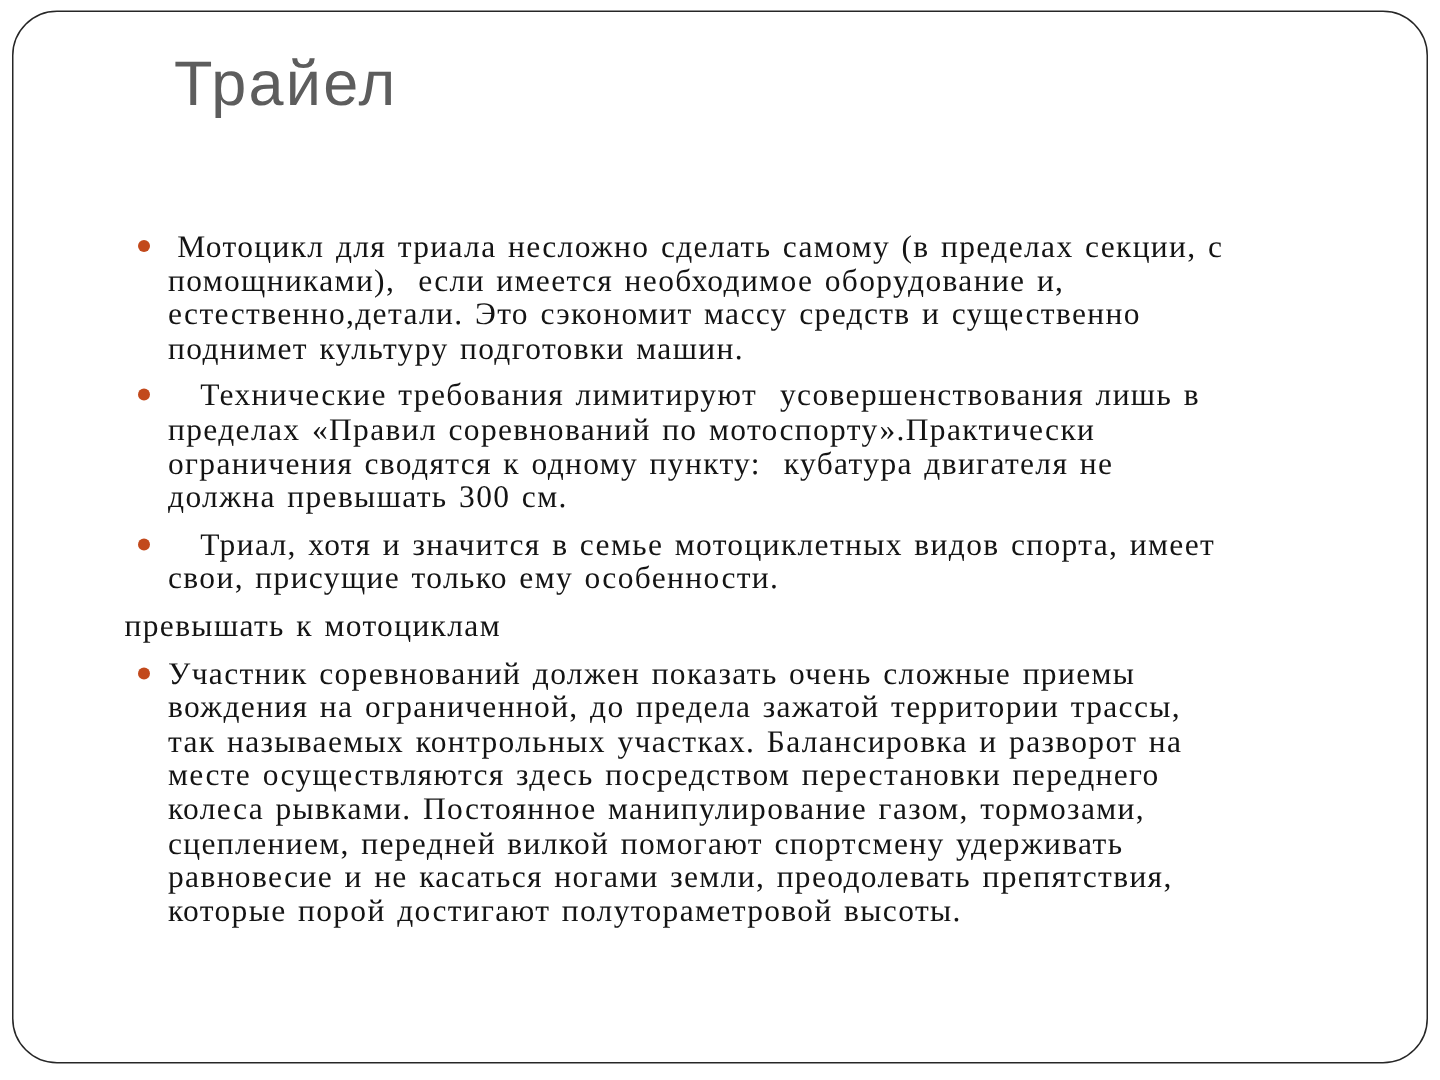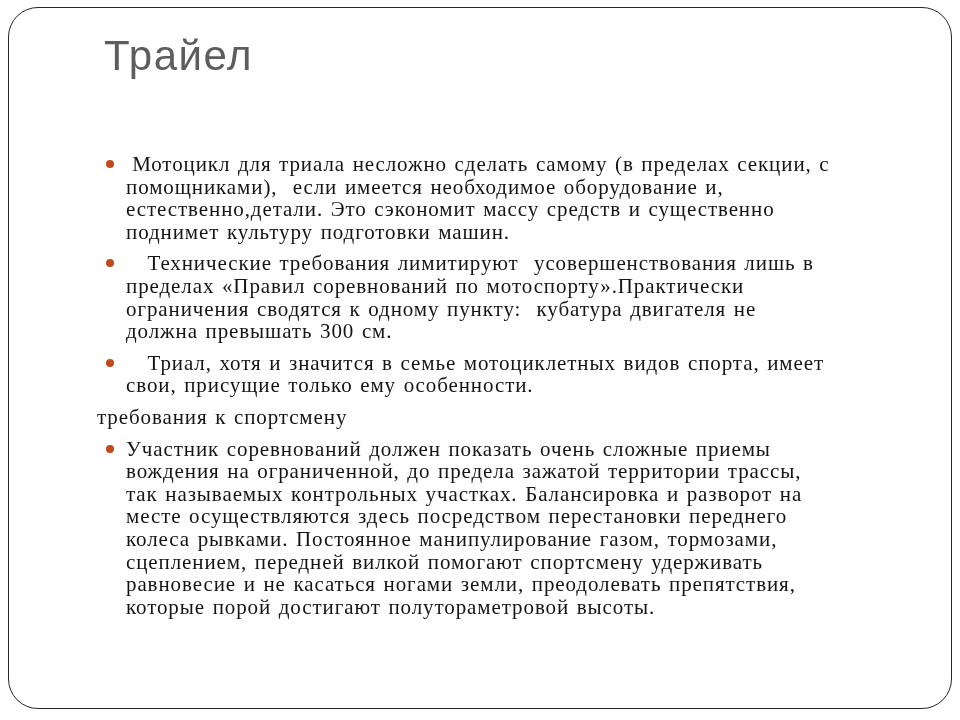--- a/index.html
+++ b/index.html
@@ -22,33 +22,33 @@
     top: 7px;
     width: 944px;
     height: 702px;
     border: 1.5px solid var(--frame-line, #262626);
     border-radius: 30px;
     box-sizing: border-box;
     pointer-events: none;
   }
   .title {
     position: absolute;
-    left: 104px;
+    left: 116px;
     top: 32px;
     margin: 0;
     font-family: "Liberation Sans", sans-serif;
     font-weight: 400;
     font-size: 42px;
     line-height: 1.15;
     letter-spacing: 1.5px;
     color: var(--title-text, #5d5d5d);
   }
   .content {
     position: absolute;
-    left: 97px;
+    left: 83px;
     top: 153px;
     width: 812px;
   }
   .para {
     position: relative;
     margin: 0 0 9px 0;
     font-size: 21px;
     line-height: 22.6px;
     letter-spacing: 0.9px;
     word-spacing: 1.5px;
@@ -97,21 +97,21 @@
 должна превышать 300 см.</span>
     </div>
 
     <div class="para bulleted">
       <span class="dot"></span>
       <span class="ptext">   Триал, хотя и значится в семье мотоциклетных видов спорта, имеет
 свои, присущие только ему особенности.</span>
     </div>
 
     <div class="para plain">
-      <span class="ptext">требования к спортсмену</span>
+      <span class="ptext">превышать к мотоциклам</span>
     </div>
 
     <div class="para bulleted">
       <span class="dot"></span>
       <span class="ptext">Участник соревнований должен показать очень сложные приемы
 вождения на ограниченной, до предела зажатой территории трассы,
 так называемых контрольных участках. Балансировка и разворот на
 месте осуществляются здесь посредством перестановки переднего
 колеса рывками. Постоянное манипулирование газом, тормозами,
 сцеплением, передней вилкой помогают спортсмену удерживать

